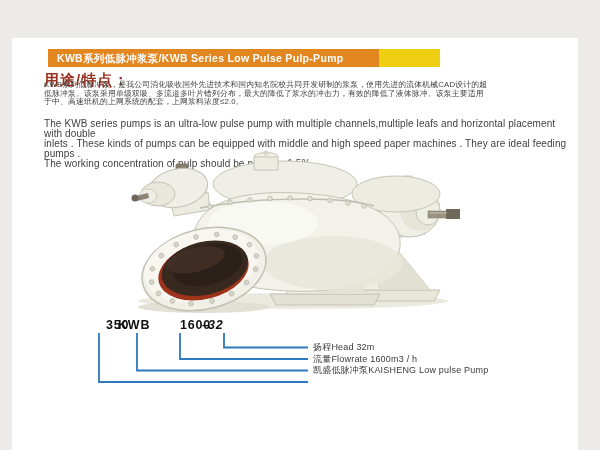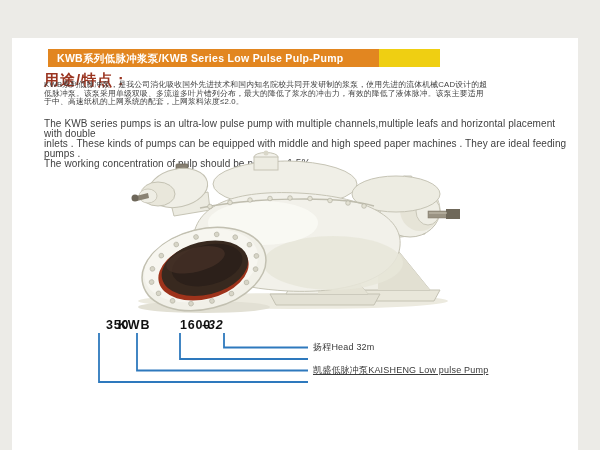--- a/index.html
+++ b/index.html
@@ -57,21 +57,21 @@
   .seg-2{left:168px;}
   .seg-3{left:190px;}
   .seg-4{left:196px;font-style:italic;}
   .callout-lines{position:absolute;left:68px;top:294px;width:240px;height:60px;}
   .model-label{
     position:absolute;left:301px;white-space:nowrap;
     font-size:9px;color:#3A3A3A;letter-spacing:0.2px;
   }
   .lbl-0{top:303px;}
   .lbl-1{top:314.5px;}
-  .lbl-2{top:326px;text-decoration:underline;}
+  .lbl-2{top:326px;}
   .lbl-3{top:337.5px;}
 </style>
 </head>
 <body>
 
 <div class="page">
 
   <div class="header-bar">
     <span>KWB系列低脉冲浆泵/KWB Series Low Pulse Pulp-Pump</span>
   </div>
@@ -184,15 +184,16 @@
   <span class="model-seg seg-4">32</span>
 
   <svg class="callout-lines" viewBox="0 0 240 60">
     <path d="M19,1 V50 H228" fill="none" stroke="#2E79BD" stroke-width="1.8"></path>
     <path d="M57,1 V38.5 H228" fill="none" stroke="#2E79BD" stroke-width="1.8"></path>
     <path d="M100,1 V27 H228" fill="none" stroke="#2E79BD" stroke-width="1.8"></path>
     <path d="M144,1 V15.5 H228" fill="none" stroke="#2E79BD" stroke-width="1.8"></path>
   </svg>
 
   <div class="model-label lbl-0">扬程Head 32m</div>
+  <div class="model-label lbl-1">流量Flowrate 1600m3 / h</div>
   <div class="model-label lbl-2">凯盛低脉冲泵KAISHENG Low pulse Pump</div>
 
 </div>
 
 </body></html>

